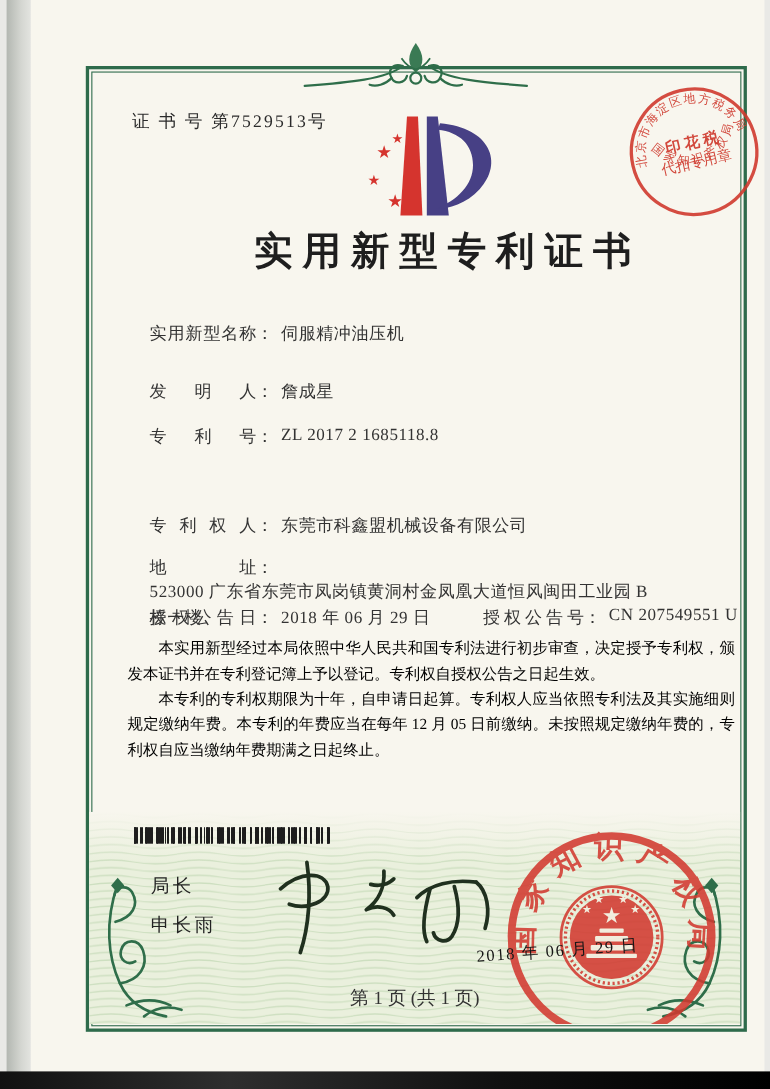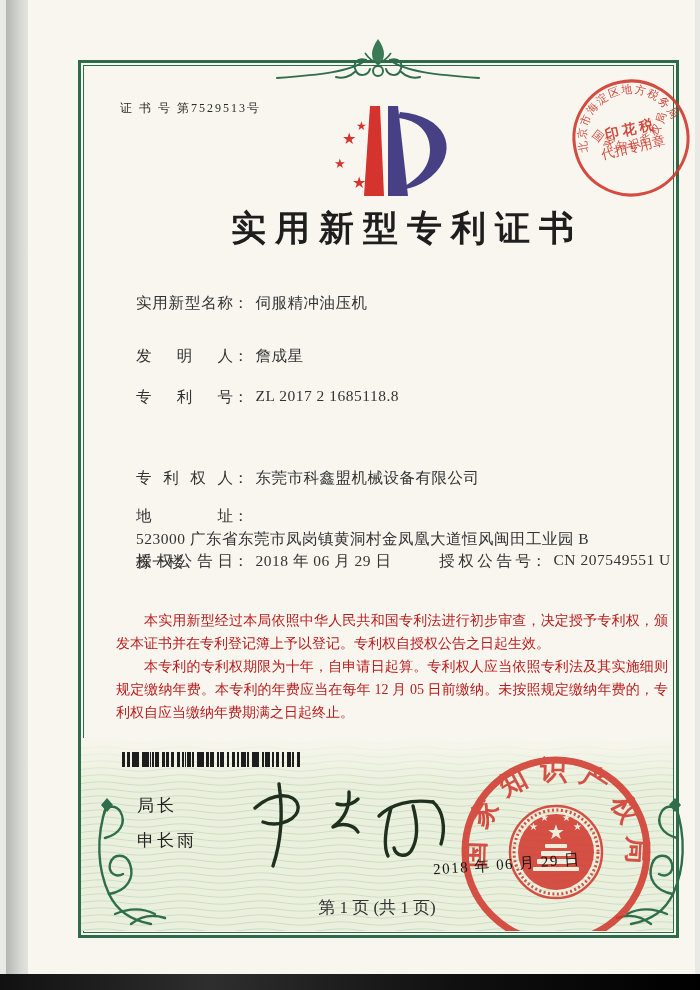--- a/index.html
+++ b/index.html
@@ -7,34 +7,34 @@
         font-family:"Liberation Serif","DejaVu Serif",serif;color:#2e2e2e;}
   .photo-edge-left{position:absolute;left:6px;top:0;width:22px;height:976px;
         background:linear-gradient(90deg,#b3b7b1,#d4d6d1 60%,#e3e4e0);}
   .photo-edge-bottom{position:absolute;left:0;top:974px;width:700px;height:16px;
         background:linear-gradient(90deg,#111,#2e2e2e 30%,#101010 65%,#000);}
   .paper{position:absolute;left:28px;top:0;width:667px;height:976px;background:#f8f6ee;}
   .frame{position:absolute;left:50px;top:60px;width:595px;height:872px;
         border:3px solid #2e6b4b;}
   .frame::after{content:"";position:absolute;left:2px;top:2px;right:2px;bottom:2px;
         border:1px solid #2e6b4b;}
-  .cert-number{position:absolute;left:92px;top:100px;font-size:12px;letter-spacing:2px;color:#2b2b2b;}
+  .cert-number{position:absolute;left:92px;top:100px;font-size:16px;letter-spacing:2px;color:#2b2b2b;}
   .title{position:absolute;left:50px;top:205px;width:658px;text-align:center;
         font-size:35px;font-weight:600;letter-spacing:9px;color:#1e1e1e;}
   .frow{position:absolute;left:108px;font-size:15.5px;color:#333;}
   .flabel{display:inline-block;width:97px;text-align:justify;text-align-last:justify;vertical-align:top;}
   .fcolon{margin-right:7px;vertical-align:top;}
   .fval{letter-spacing:0.5px;vertical-align:top;}
   .addr-val{display:inline-block;width:462px;line-height:23px;}
   .grant-right{position:absolute;left:303px;top:0;white-space:nowrap;}
   .grant-right .flabel{width:92px;}
-  .paras{position:absolute;left:88px;top:609px;width:552px;font-size:14px;line-height:23px;
-        text-align:justify;color:#b91c1c;}
+  .paras{position:absolute;left:88px;top:579px;width:552px;font-size:14px;line-height:23px;
+        text-align:justify;color:#000000;}
   .paras p{margin:0;text-indent:2em;}
-  .green-zone{position:absolute;left:53px;top:738px;width:592px;height:193px;overflow:hidden;padding-left:28px;}
+  .green-zone{position:absolute;left:53px;top:738px;width:592px;height:193px;overflow:hidden;}
   .waves{position:absolute;left:0;top:0;}
   .fade-top{position:absolute;left:0;top:0;width:592px;height:46px;
         background:linear-gradient(#f8f6ee,rgba(248,246,238,0));}
   .barcode{position:absolute;left:41px;top:14px;width:178px;height:15px;
         background:repeating-linear-gradient(90deg,#1d1d1d 0 2px,transparent 2px 5px),
                    repeating-linear-gradient(90deg,#1d1d1d 0 1px,transparent 1px 7px),
                    repeating-linear-gradient(90deg,#1d1d1d 0 3px,transparent 3px 11px);}
   .director{position:absolute;left:56px;top:56px;font-family:"Liberation Sans","DejaVu Sans",sans-serif;
         font-size:17px;letter-spacing:3px;color:#222;}
   .director div{margin-bottom:12px;}

